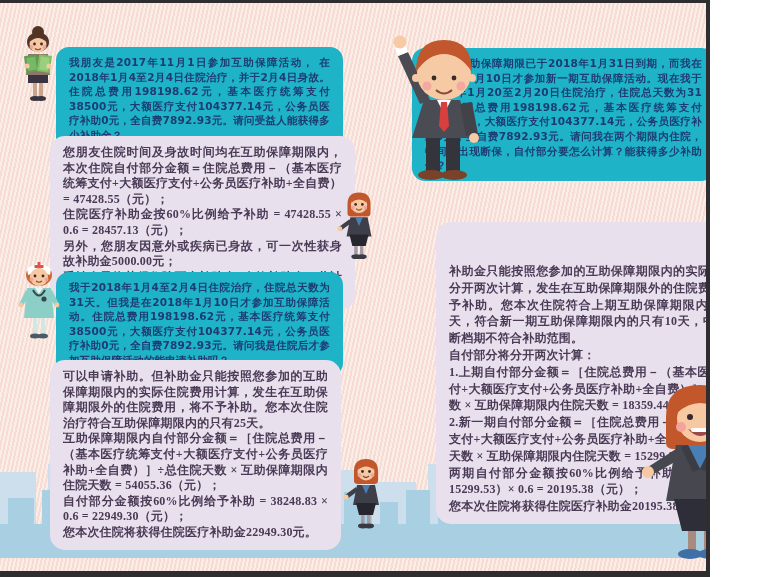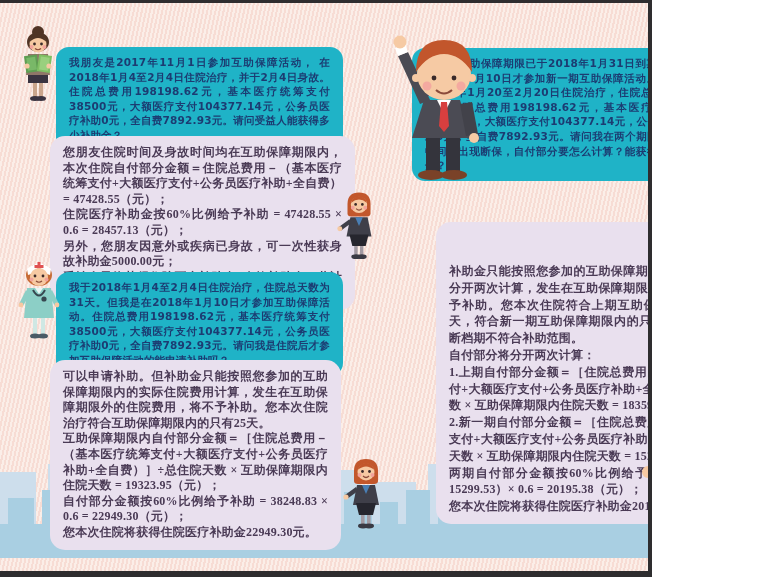--- a/index.html
+++ b/index.html
@@ -1,18 +1,18 @@
 <!DOCTYPE html>
 <html><head>
 <meta charset="utf-8">
 <style>
   html,body{margin:0;padding:0;}
   body{font-family:"DejaVu Sans","Liberation Sans",sans-serif;}
   .canvas{
-    position:relative;width:652px;height:577px;overflow:hidden;
+    position:relative;width:710px;height:577px;overflow:hidden;
     background:repeating-linear-gradient(102deg,#f7dcd4 0 2px,#fbeee8 2px 4px);
   }
   .edge{position:absolute;background:#2e2d2f;z-index:50;}
   .edge-top{top:0;left:0;width:783px;height:3px;}
   .edge-right{top:0;right:0;width:4px;height:577px;}
   .edge-bottom{bottom:0;left:0;width:783px;height:6px;}
   .skyline-wrap{
     position:absolute;left:0;top:446px;width:746px;height:112px;
     border-radius:0 0 46px 0;overflow:hidden;z-index:1;
   }
@@ -105,21 +105,21 @@
 另外，您朋友因意外或疾病已身故，可一次性获身故补助金5000.00元；
 受益人最终获得住院医疗补助金+身故补助金，共计33457.13（元）。</div>
   </div>
 
   <div class="bubble q-bubble q2">
     <div class="q-text">我于2018年1月4至2月4日住院治疗，住院总天数为31天。但我是在2018年1月10日才参加互助保障活动。住院总费用198198.62元，基本医疗统筹支付38500元，大额医疗支付104377.14元，公务员医疗补助0元，全自费7892.93元。请问我是住院后才参加互助保障活动的能申请补助吗？</div>
   </div>
 
   <div class="bubble a-bubble a2">
     <div class="a-text">可以申请补助。但补助金只能按照您参加的互助保障期限内的实际住院费用计算，发生在互助保障期限外的住院费用，将不予补助。您本次住院治疗符合互助保障期限内的只有25天。
-互助保障期限内自付部分金额＝［住院总费用－（基本医疗统筹支付+大额医疗支付+公务员医疗补助+全自费）］÷总住院天数 × 互助保障期限内住院天数 = 19323.95（元）；
+互助保障期限内自付部分金额＝［住院总费用－（基本医疗统筹支付+大额医疗支付+公务员医疗补助+全自费）］÷总住院天数 × 互助保障期限内住院天数 = 54055.36（元）；
 自付部分金额按60%比例给予补助 = 38248.83 × 0.6 = 22949.30（元）；
 您本次住院将获得住院医疗补助金22949.30元。</div>
   </div>
 
   <div class="bubble q-bubble q3">
     <div class="q-text">我上期互助保障期限已于2018年1月31日到期，而我在2018年2月10日才参加新一期互助保障活动。现在我于2018年1月20至2月20日住院治疗，住院总天数为31天。住院总费用198198.62元，基本医疗统筹支付38500元，大额医疗支付104377.14元，公务员医疗补助0元，全自费7892.93元。请问我在两个期限内住院，中间又出现断保，自付部分要怎么计算？能获得多少补助金？</div>
   </div>
 
   <div class="bubble a-bubble a3">
     <div class="a-text">补助金只能按照您参加的互助保障期限内的实际住院费用分开两次计算，发生在互助保障期限外的住院费用，将不予补助。您本次住院符合上期互助保障期限内的只有12天，符合新一期互助保障期限内的只有10天，中间的9天断档期不符合补助范围。

